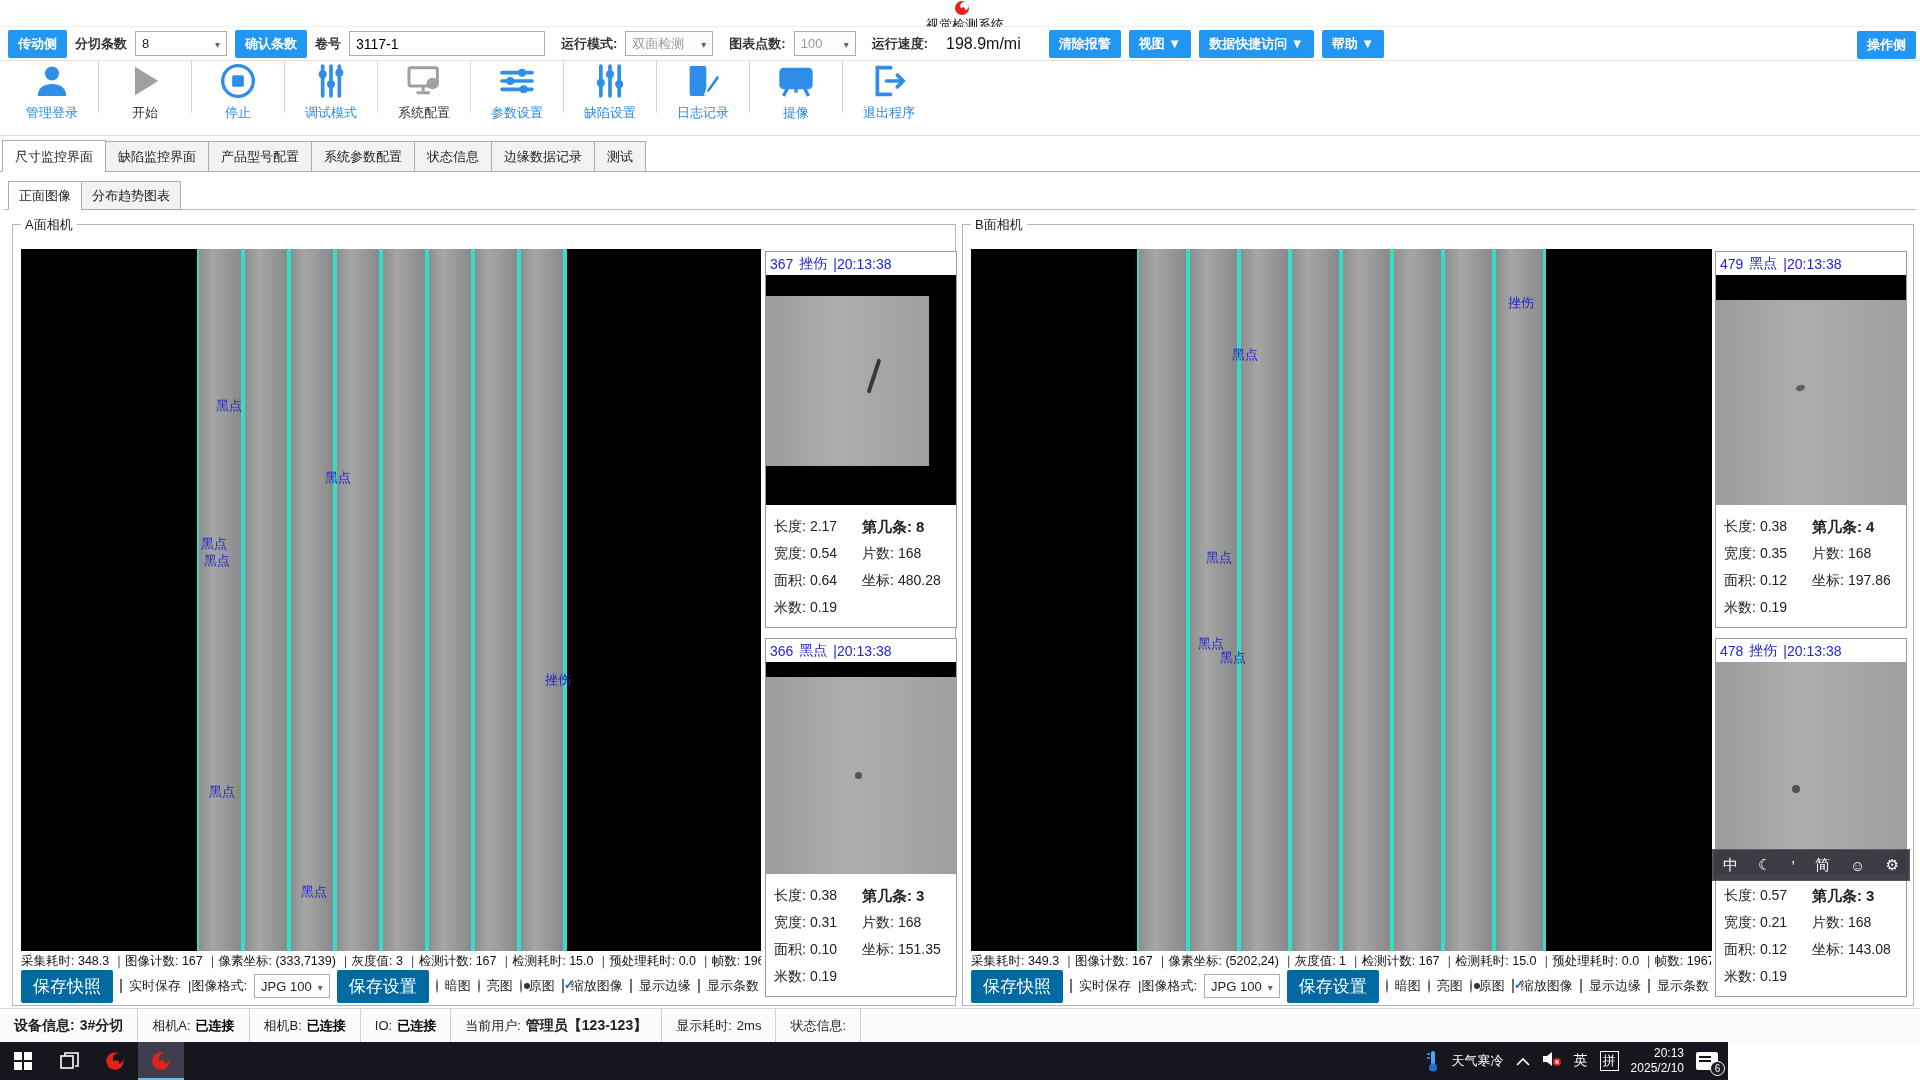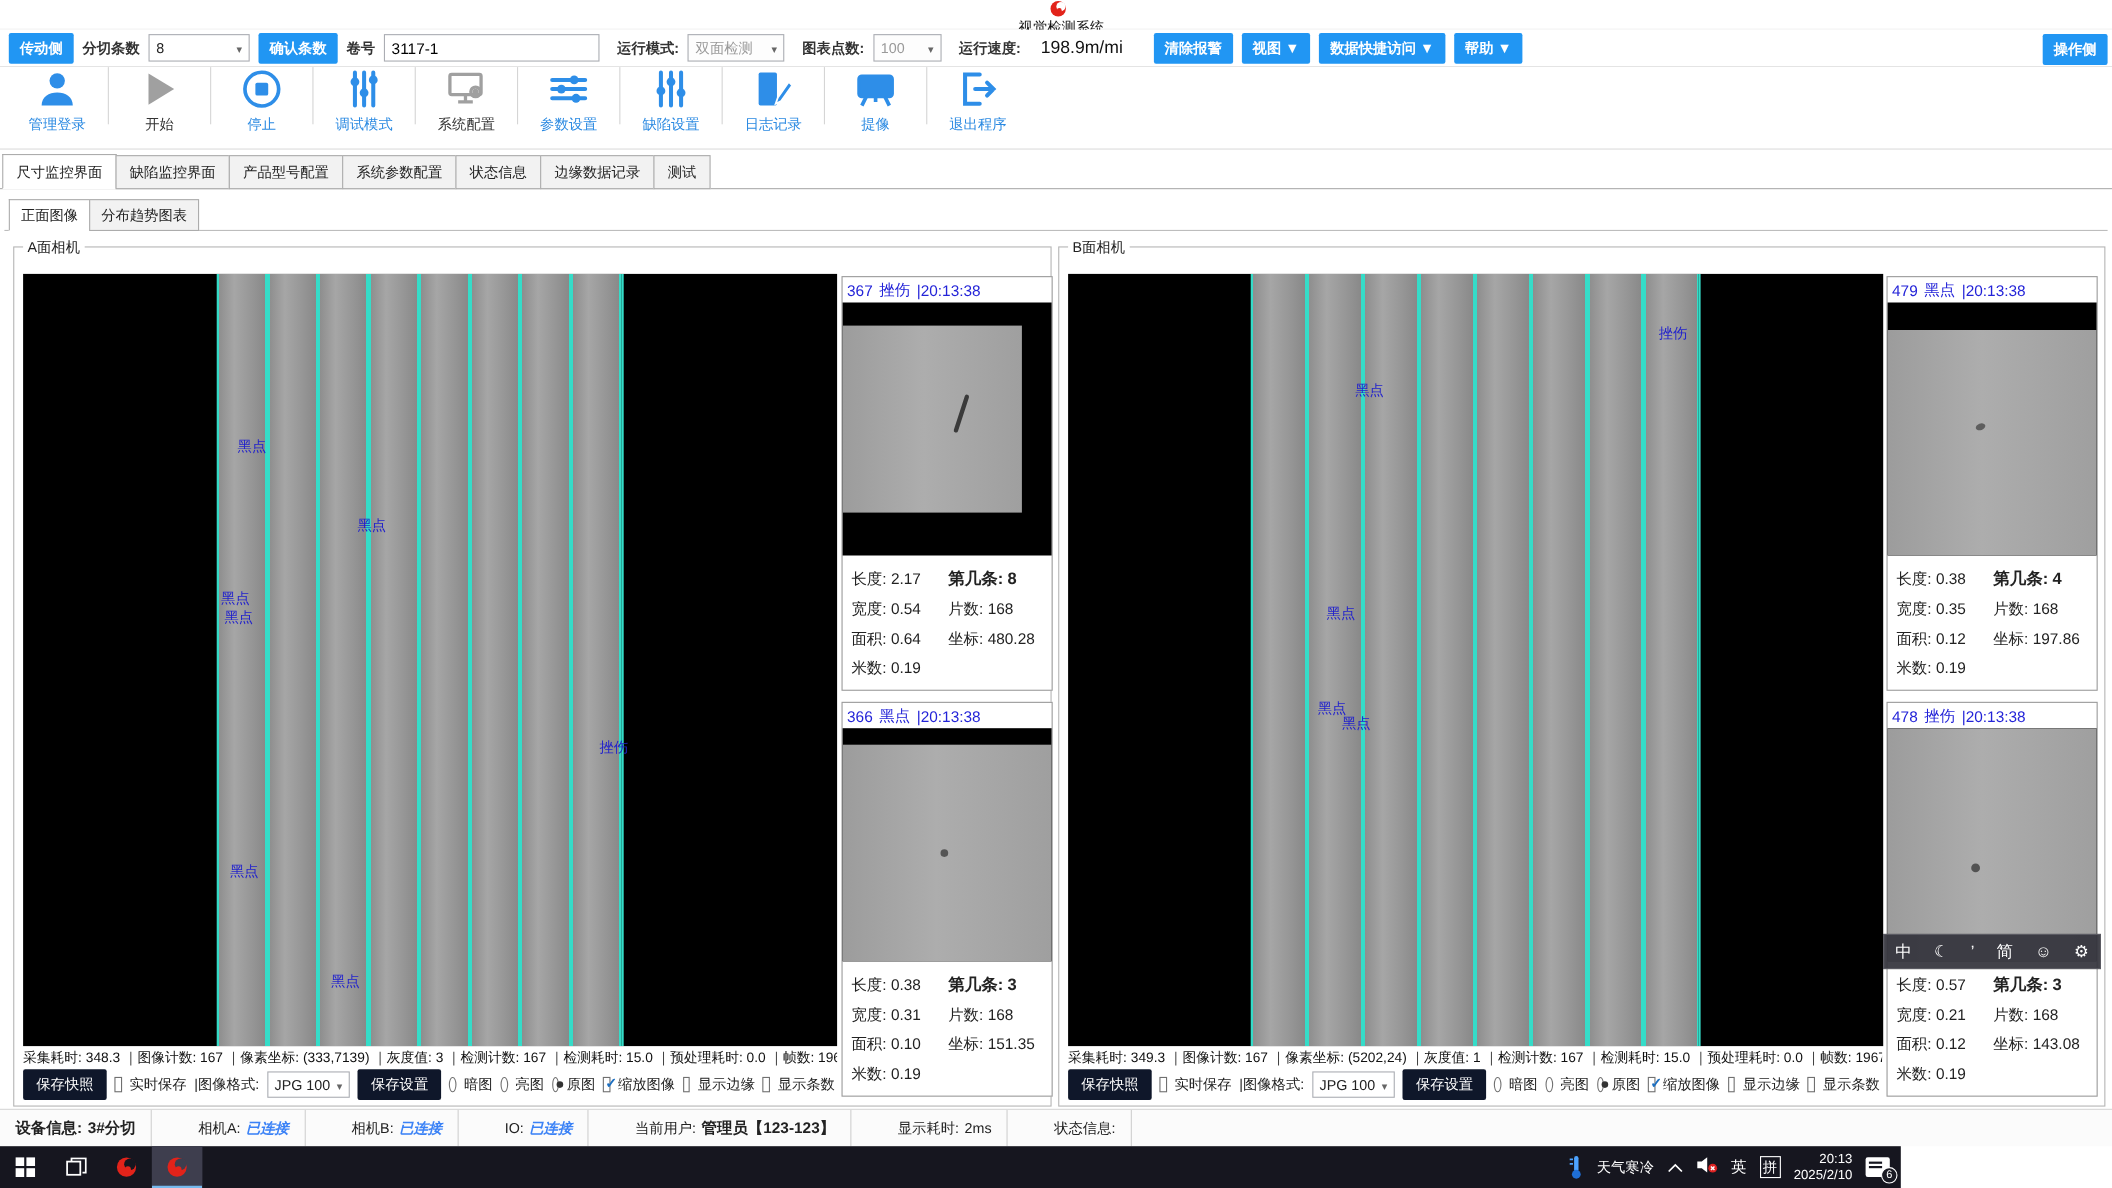--- a/index.html
+++ b/index.html
@@ -72,21 +72,21 @@
   .strips-b { left:166px; width:409px;
     background:repeating-linear-gradient(to right,
       #35dcc8 0px,#35dcc8 2px,#8e8e8e 2px,#a6a6a6 18px,#969696 36px,#898989 49px,#35dcc8 49px,#35dcc8 51px);
     border-right:2px solid #35dcc8; }
   .dlabel { position:absolute; font-size:13px; color:#2222cc; white-space:nowrap; }
 
   .panel-status { position:absolute; left:8px; top:728px; width:740px; font-size:12.5px;
     color:#111; white-space:nowrap; overflow:hidden; }
   .panel-controls { position:absolute; left:8px; top:746px; width:738px; height:30px;
     display:flex; align-items:center; gap:7px; font-size:13px; white-space:nowrap; }
-  .btn-sm { background:#0f172a; color:#fff; border:none; font-size:13px; padding:5px 12px; border-radius:2px; }
+  .btn-sm { background:#0369a1; color:#fff; border:none; font-size:17px; padding:5px 12px; border-radius:2px; }
   .cb { display:inline-block; width:14px; height:14px; border:1px solid #707070; background:#fff;
     position:relative; vertical-align:-2px; }
   .cb.checked::after { content:"✓"; position:absolute; left:1px; top:-3px; font-size:13px; color:#1d6fc0; font-weight:bold; }
   .rad { display:inline-block; width:14px; height:14px; border:1px solid #707070; border-radius:50%;
     background:#fff; position:relative; vertical-align:-2px; }
   .rad.sel::after { content:""; position:absolute; left:3px; top:3px; width:6px; height:6px;
     border-radius:50%; background:#333; }
   .fmt-combo { height:24px; }
 
   
@@ -107,25 +107,25 @@
   .t-b2 { height:212px; } .t-b2 .gfield { left:0; right:0; top:0; bottom:0; }
   .t-b2 .mark { left:40%; top:58%; width:8px; height:8px; border-radius:50%; background:#525252; }
   .stats { display:flex; padding:8px 6px 6px 8px; }
   .stats .col { width:50%; }
   .srow { font-size:14px; line-height:27px; white-space:nowrap; }
   .srow .sl { color:#222; } .srow .sv { margin-left:4px; }
   .srow.big { font-weight:bold; font-size:15px; }
 
   
   .statusbar { position:absolute; top:1008px; left:0; right:0; height:34px; background:#fbfbfb;
-    border-top:1px solid #d8d8d8; display:flex; align-items:stretch;gap:28px; }
+    border-top:1px solid #d8d8d8; display:flex; align-items:stretch; }
   .sb-item { display:flex; align-items:center; gap:5px; padding:0 14px;
     border-right:1px solid #d0d0d0; font-size:13px; color:#222; white-space:nowrap; }
   .sb-strong { font-weight:700; font-size:14px; }
-  .green { color:#3b82f6; font-weight:700;font-style:italic; }
+  .green { color:#000000; font-weight:700; }
 
   
   .imebar { position:absolute; left:1712px; top:849px; width:198px; height:32px;
     background:rgba(52,52,60,0.93); border:1px solid #5a5a62; display:flex; align-items:center;
     justify-content:space-around; color:#fff; font-size:15px; z-index:50; }
   .ime-item { cursor:default; }
 
   
   .taskbar { position:absolute; left:0; top:1042px; width:1728px; height:38px; background:#16161f;
     display:flex; align-items:center; color:#fff; }

